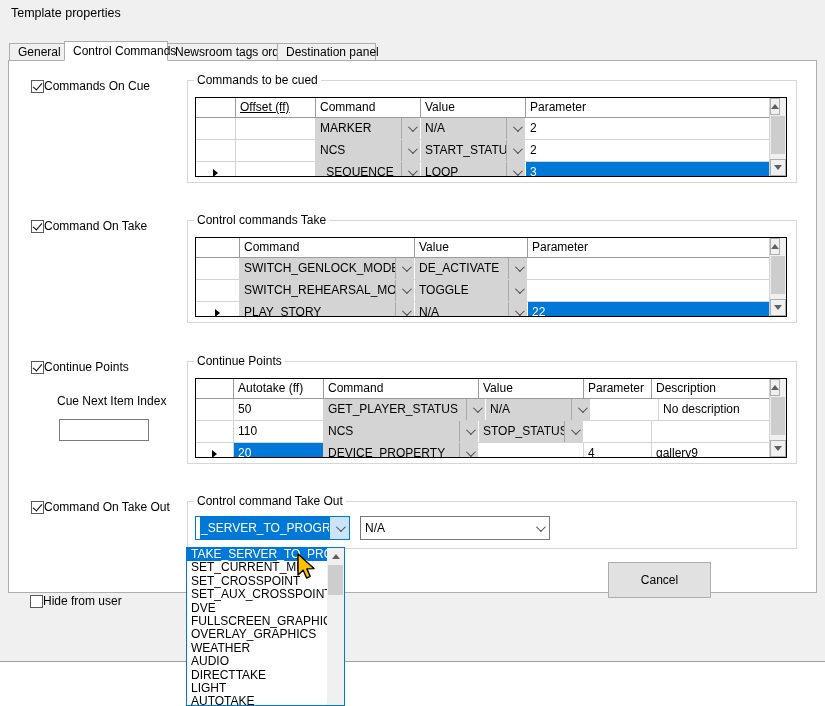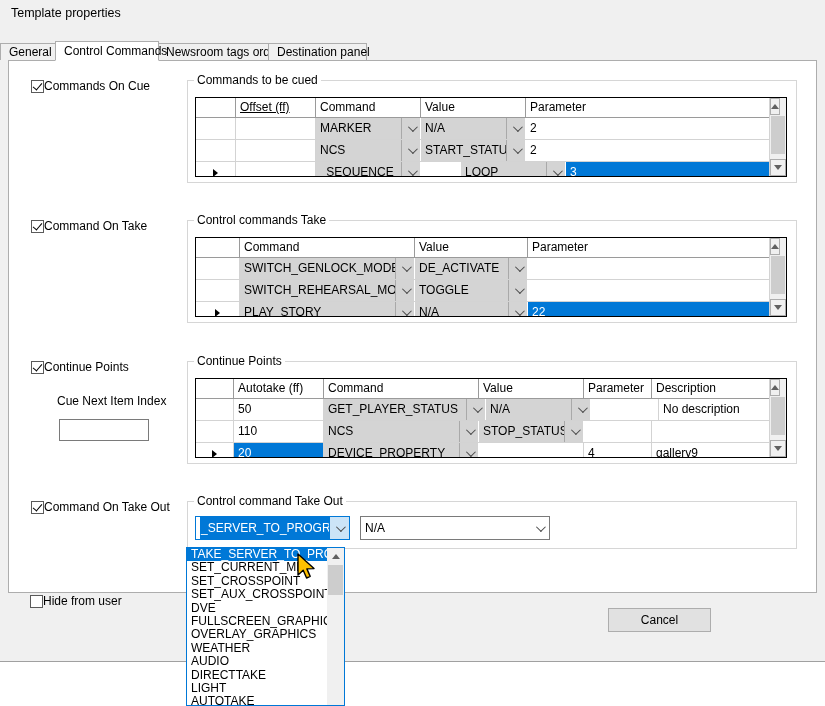--- a/index.html
+++ b/index.html
@@ -17,21 +17,21 @@
     position:absolute; left:0; top:0; width:825px; height:662px;
     background:#f0f0f0;
     border-bottom:1px solid #a0a0a0;
   }
   .dlg-title {
     position:absolute; left:11px; top:6px;
     font-size:12.5px; color:#000;
   }
   
   .tabstrip {
-    position:absolute; left:0; top:41px; width:809px; height:19px;text-decoration:underline;
+    position:absolute; left:9px; top:41px; width:809px; height:19px;text-decoration:underline;
   }
   .tab {
     position:absolute; top:2px; height:17px;
     background:#f0f0f0;
     border:1px solid #adadad;
     border-bottom:none;
     padding:0 8px;
     line-height:16px;
     font-size:12px;
     white-space:nowrap;
@@ -235,21 +235,21 @@
                 <span class="caret"></span>
               </span>
           </div>
           <div class="gcell" style="width:80px;"></div>
           <div class="gcell combo" style="width:105px;text-align:center;">
             <span>SEQUENCE</span>
             <span class="arrow">
                 <i class="chev-dn"></i>
               </span>
           </div>
-          <div class="gcell combo" style="width:105px;margin-left:40px;">
+          <div class="gcell combo" style="width:105px;">
             <span>LOOP</span>
             <span class="arrow">
                 <i class="chev-dn"></i>
               </span>
           </div>
           <div class="gcell hl" style="width:245px; border-right:none;">3</div>
         </div>
 
         <div class="vsb">
           <div class="btn">
@@ -453,21 +453,21 @@
       </div>
     </div>
 
   </div>
 
   <div class="cb" style="left:30px; top:594px;">
     <span class="box"></span>
     <span>Hide from user</span>
   </div>
 
-  <div class="btn" style="left:608px; top:608px; width:103px; height:24px;">Cancel</div>
+  <div class="btn" style="left:608px; top:562px; width:103px; height:36px;">Cancel</div>
 
 </div>
 
 <div class="popup" style="left:186px; top:547px; width:159px; height:159px;">
   <div class="pitem sel">TAKE_SERVER_TO_PROG</div>
   <div class="pitem">SET_CURRENT_ME</div>
   <div class="pitem">SET_CROSSPOINT</div>
   <div class="pitem">SET_AUX_CROSSPOINT</div>
   <div class="pitem">DVE</div>
   <div class="pitem">FULLSCREEN_GRAPHICS</div>

